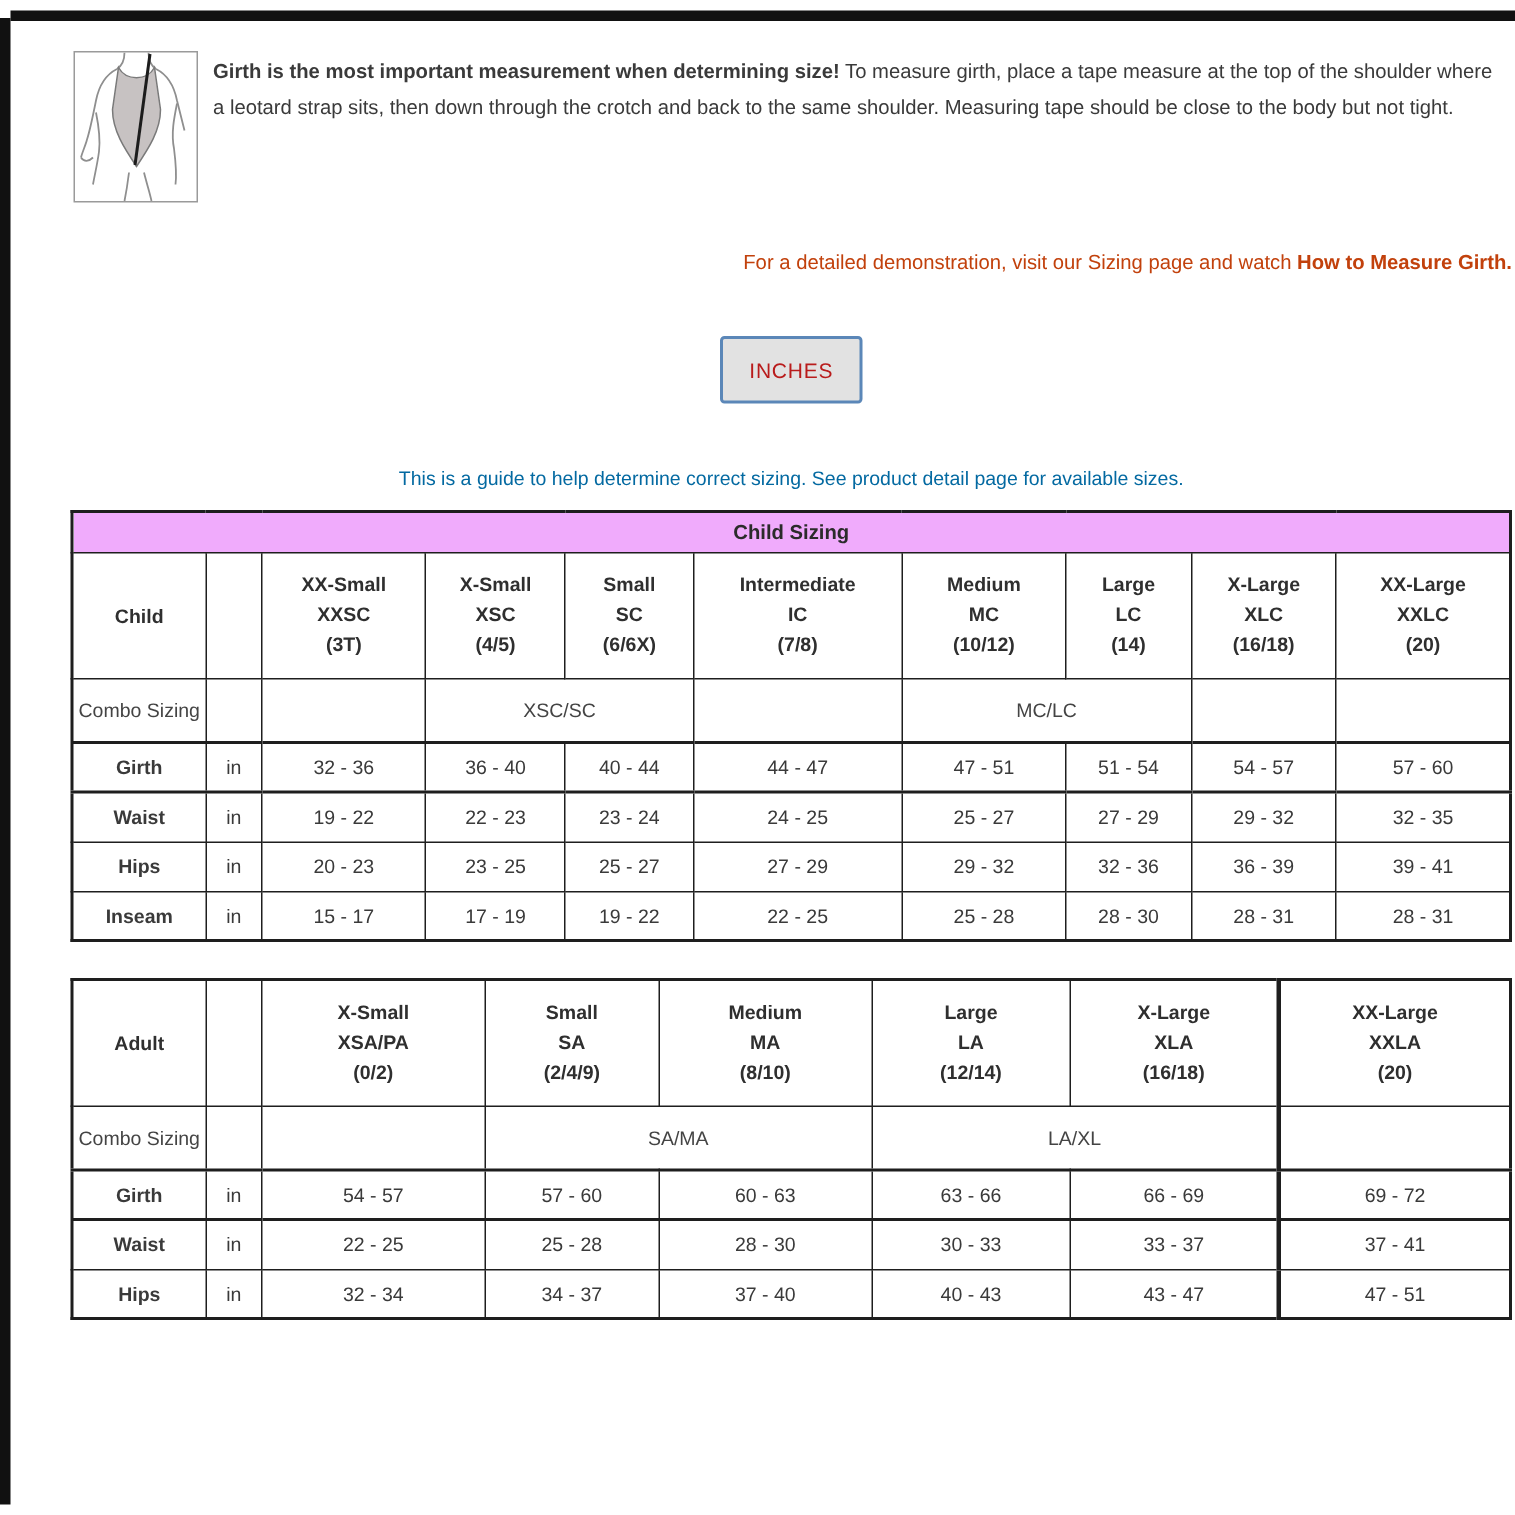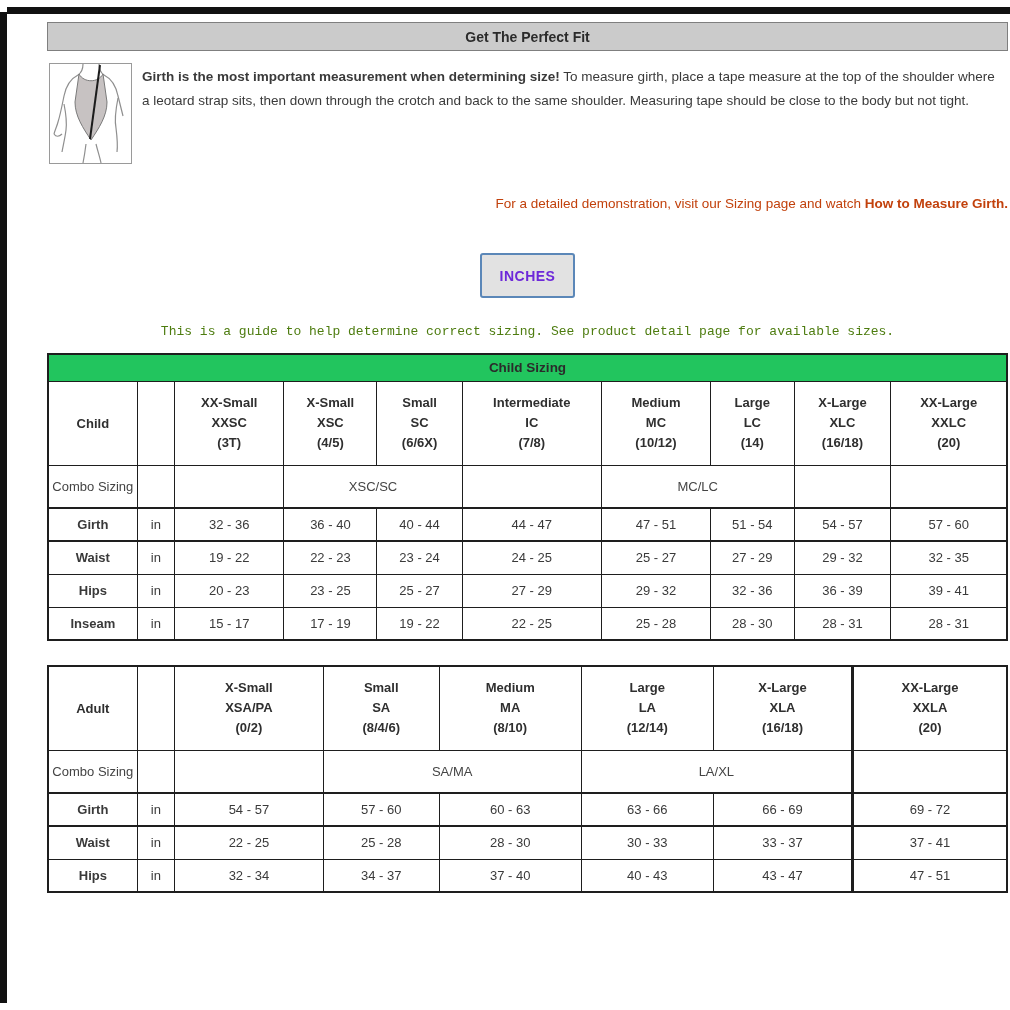--- a/index.html
+++ b/index.html
@@ -14,55 +14,52 @@
     font-weight:bold; font-size:14px; color:#2b2b2b; }
 
   .intro-row { display:flex; margin-top:12px; }
   .leotard-box { width:83px; height:101px; border:1px solid #9a9a9a; background:#fff;
     flex:0 0 auto; margin-left:2px; }
   .intro-text { flex:1; text-align:left; font-size:13.5px; line-height:24px;
     padding:2px 4px 0 10px; color:#3a3a3a; }
   .demo-line { text-align:right; font-size:13.5px; margin-top:32px; color:#c2410c; }
 
   .toggle-row { display:flex; justify-content:center; gap:13px; margin-top:42px; }
-  .btn { font-size:14px; color:#6d28d9; letter-spacing:0.5px; cursor:pointer;
+  .btn { font-size:14px; color:#b91c1c; letter-spacing:0.5px; cursor:pointer;
     display:flex; align-items:center; justify-content:center; height:45px;
-    font-family:inherit;font-weight:bold; }
+    font-family:inherit; }
   .btn-inches { width:95px; background:#e2e2e2; border:2px solid #5b87b8; border-radius:3px; }
   .btn-cm { width:150px; background:#ffffff; border:1px solid #ababab; border-radius:1px; }
 
-  .guide-note { text-align:center; font-size:13px; margin-top:26px; color:#4d7c0f;font-family:Liberation Mono, monospace; }
+  .guide-note { text-align:center; font-size:13px; margin-top:42px; color:#0369a1; }
 
   table { width:100%; border-collapse:collapse; table-layout:fixed;
     border:2px solid #1e1e1e; }
   .child-tbl { margin-top:14px; }
   .adult-tbl { margin-top:24px; }
   th, td { border:1px solid #1e1e1e; text-align:center; vertical-align:middle;
     font-size:13px; padding:2px; overflow:hidden; }
-  .tbl-title { background:#22c55e; font-weight:bold; font-size:13.5px; height:27px; color:#2b2b2b; }
+  .tbl-title { background:#f0abfc; font-weight:bold; font-size:13.5px; height:27px; color:#2b2b2b; }
   .hdr-row th { height:84px; font-weight:bold; color:#2f2f2f; }
   .hl { display:block; line-height:20px; }
   .combo-row td { height:43px; font-weight:normal; color:#444; }
   .combo-label, .row-label { font-weight:bold; color:#2f2f2f; }
   .data-row td { height:33px; color:#3a3a3a; }
   .thick-bottom td, .thick-bottom th { border-bottom:2px solid #1e1e1e; }
   .thick-left { border-left:3px solid #1e1e1e; }
   .unit-cell { font-size:13px; color:#444; }
 </style>
 </head>
 <body>
 
 <div class="frame-top"></div>
 <div class="frame-left"></div>
 
 <div class="content">
 
-  <div class="title-bar">
-    <span>Get The Perfect Fit</span>
-  </div>
 
   <div class="intro-row">
     <div class="leotard-box">
       <svg width="81" height="99" viewBox="0 0 81 99" xmlns="http://www.w3.org/2000/svg">
         <g fill="none" stroke="#8f8f8f" stroke-width="1.2">
           <path d="M33,0 C33,6 31,9 28,11"></path>
           <path d="M49,0 C49,6 51,9 54,11"></path>
           <path d="M28,11 C20,15 16,22 14,32 C12,42 10,52 8,58 C7,62 5,66 4,70"></path>
           <path d="M54,11 C62,15 66,22 68,32 C70,40 72,48 73,52"></path>
           <path d="M14,40 C16,50 17,58 16,66 C15,74 13,82 12,88"></path>
@@ -228,21 +225,21 @@
       <th>Adult</th>
       <th></th>
       <th>
             <span class="hl">X-Small</span>
             <span class="hl">XSA/PA</span>
             <span class="hl">(0/2)</span>
           </th>
       <th>
             <span class="hl">Small</span>
             <span class="hl">SA</span>
-            <span class="hl">(8/4/6)</span>
+            <span class="hl">(2/4/9)</span>
           </th>
       <th>
             <span class="hl">Medium</span>
             <span class="hl">MA</span>
             <span class="hl">(8/10)</span>
           </th>
       <th>
             <span class="hl">Large</span>
             <span class="hl">LA</span>
             <span class="hl">(12/14)</span>

